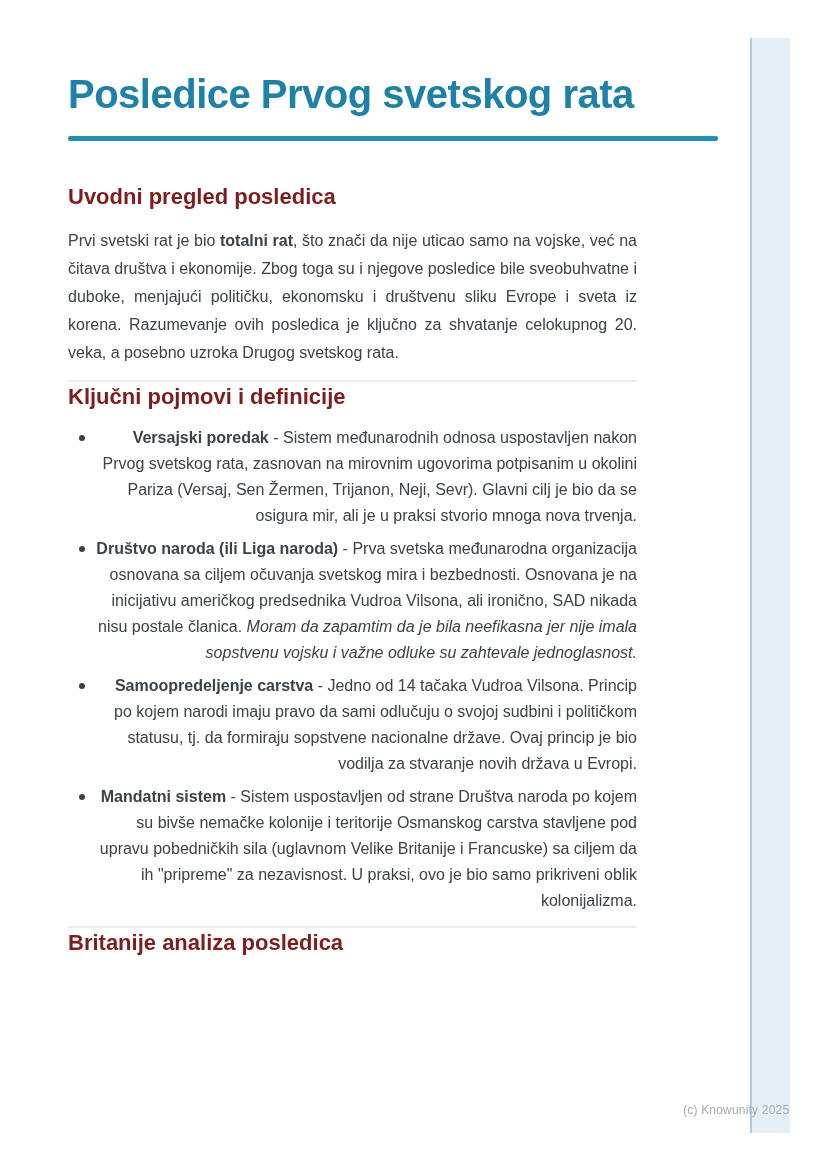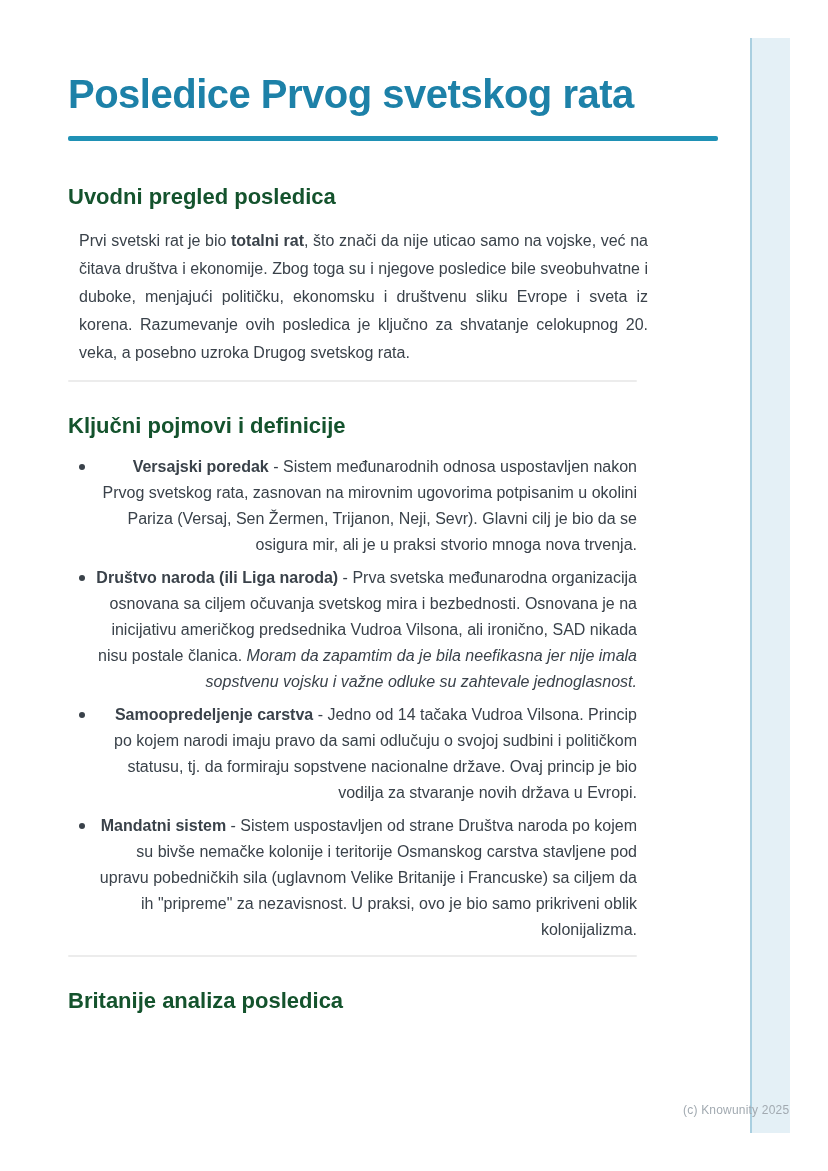--- a/index.html
+++ b/index.html
@@ -41,28 +41,28 @@
     margin-top: 18px;
     background: #1f91b5;
     border-radius: 2px;
   }
 
   .sec-h {
     margin: 0;
     font-size: 22px;
     line-height: 29px;
     font-weight: 700;
-    color: #14532d;
+    color: #7f1d1d;
   }
   .sec-h.first { margin-top: 41px; }
-  .sec-h.after-div { margin-top: 29px; }
+  .sec-h.after-div { }
 
   .intro-p {
     width: 569px;
-    margin: 16px 0 0 11px;
+    margin: 16px 0 0 0;
     font-size: 16px;
     line-height: 28px;
     color: #3a424a;
     text-align: justify;
   }
   .b { font-weight: 700; }
   .i { font-style: italic; }
 
   .hr {
     width: 569px; height: 2px;

